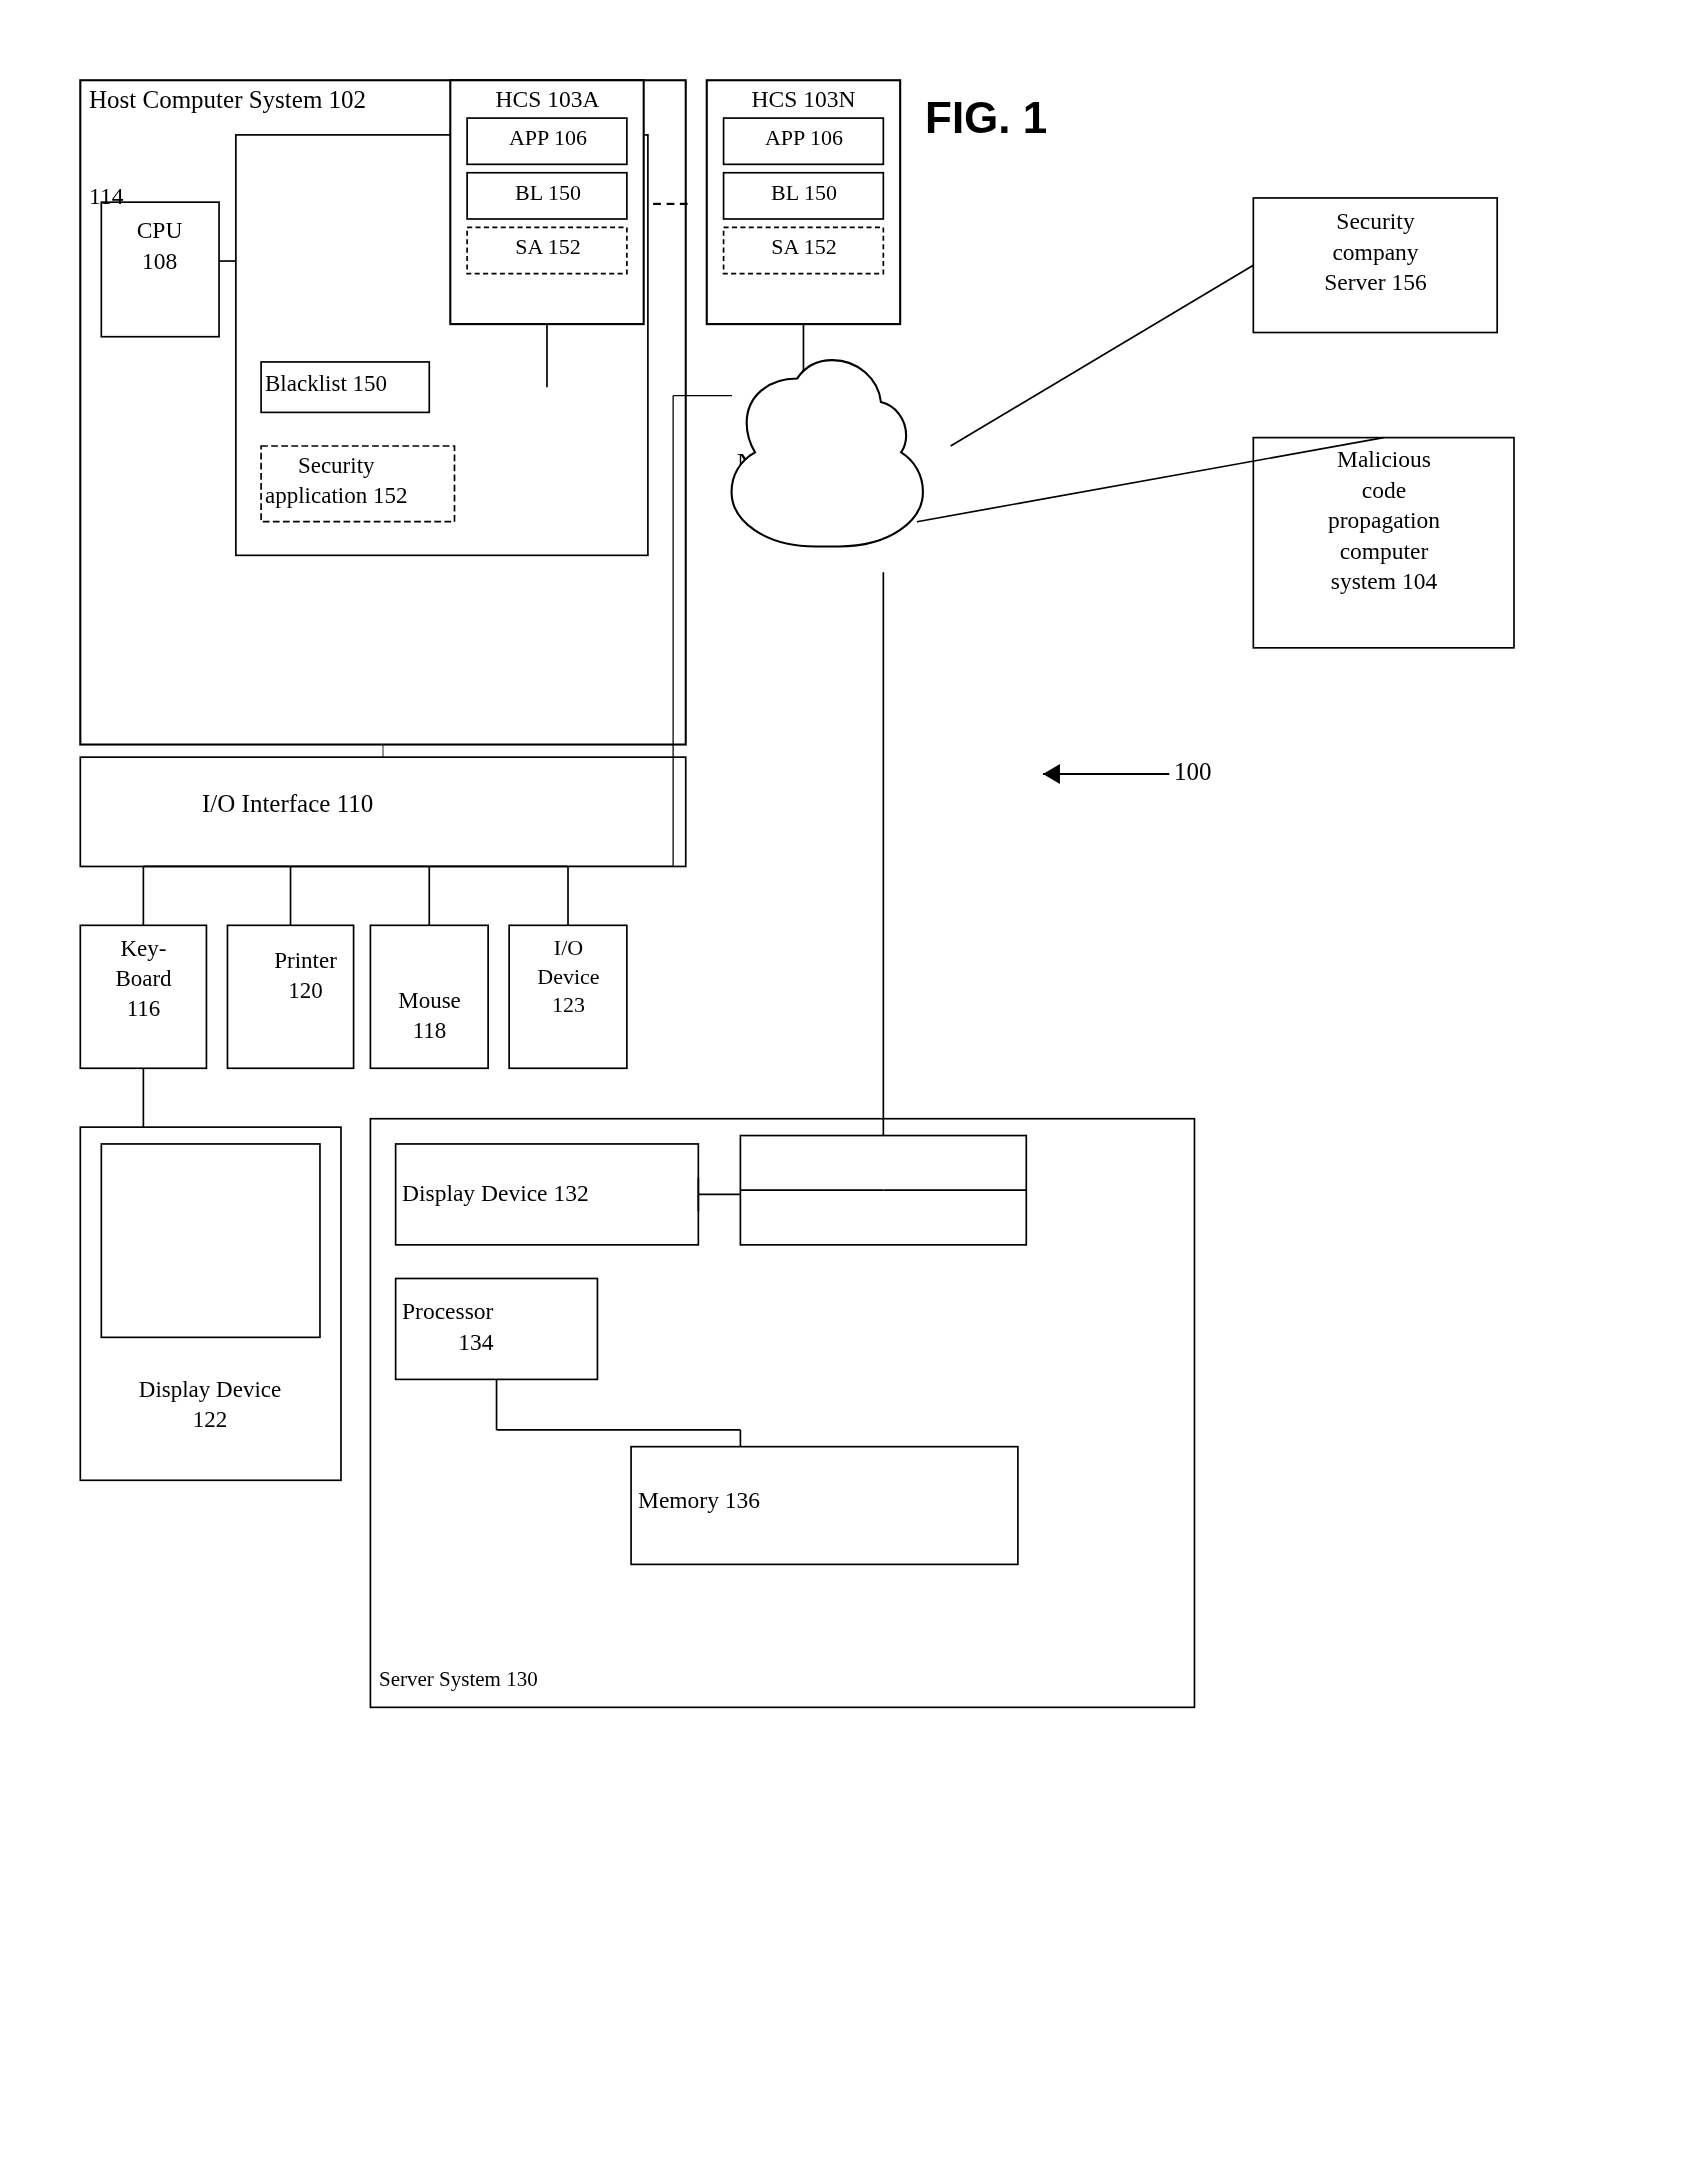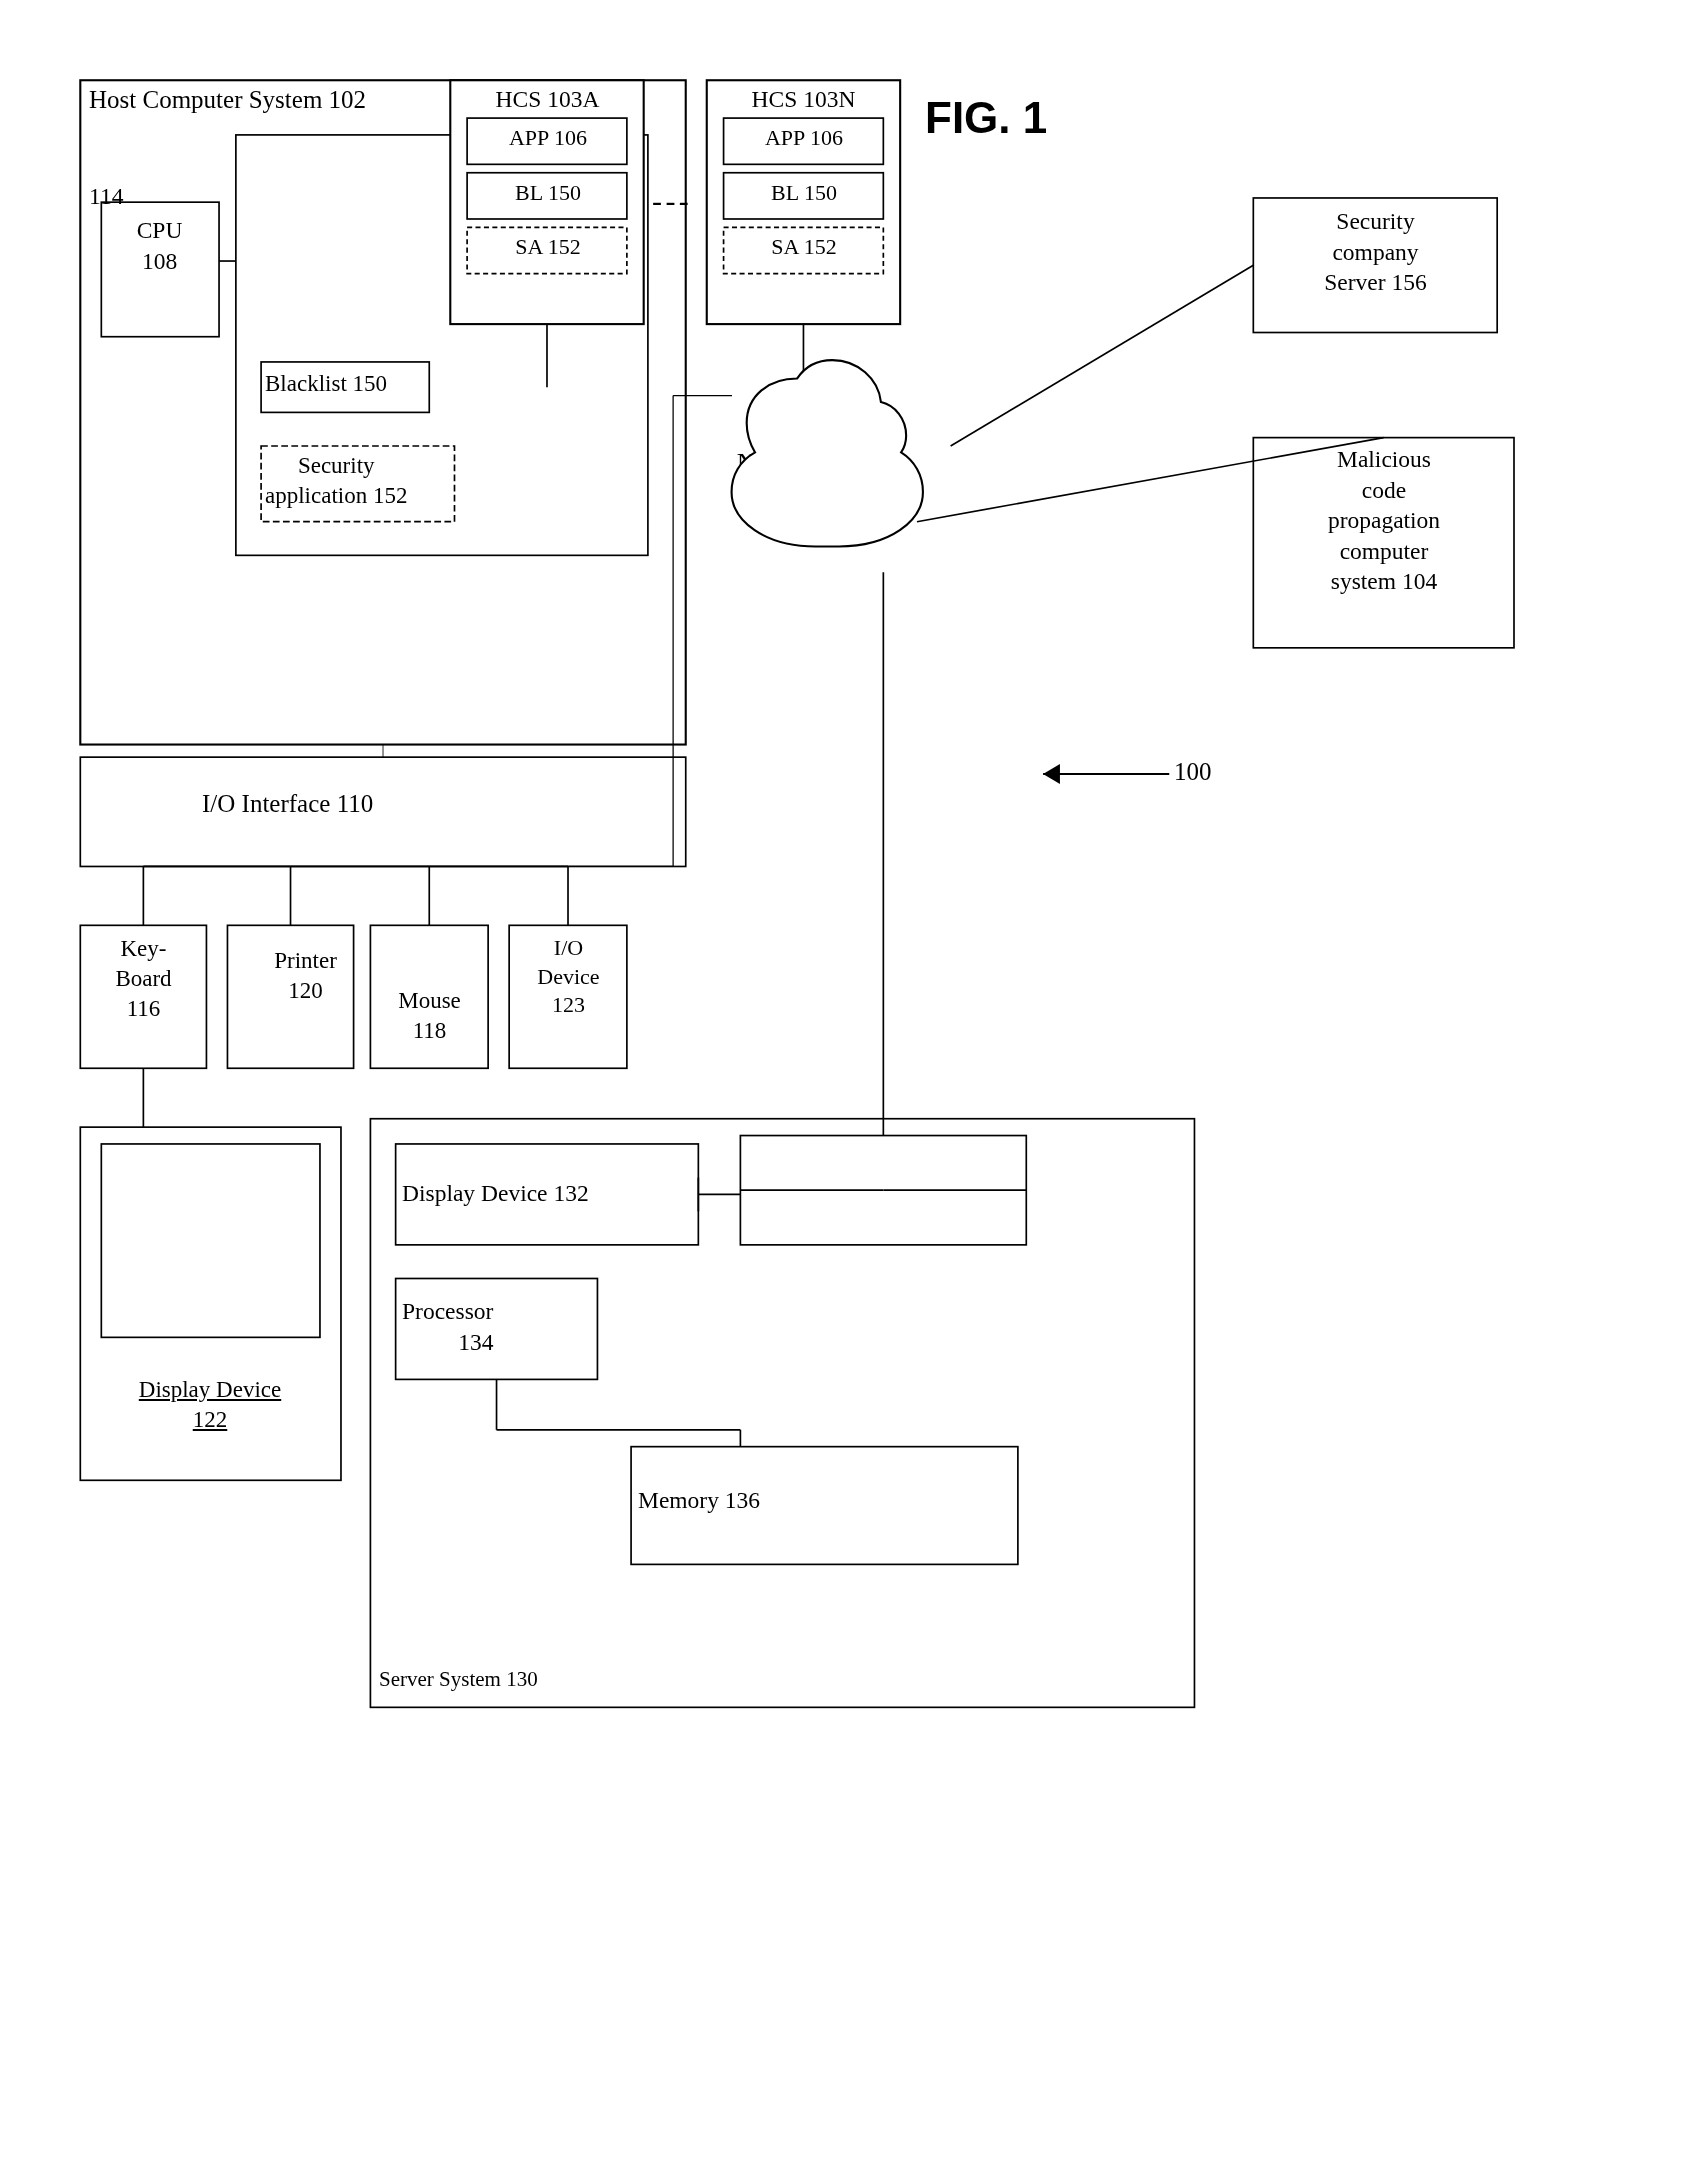--- a/index.html
+++ b/index.html
@@ -169,21 +169,21 @@
   <div class="label" style="position:absolute; top:912px; left:196px; font-size:23px; text-align:center; width:121px; white-space:pre-line;margin-left:15px;">Printer
 120</div>
 
   <div class="label" style="position:absolute; top:912px; left:339px; font-size:23px; text-align:center; width:113px; white-space:pre-line;margin-top:40px;">Mouse
 118</div>
 
   <div class="label" style="position:absolute; top:900px; left:478px; font-size:22px; text-align:center; width:113px; white-space:pre-line;">I/O
 Device
 123</div>
 
-  <div class="label" style="position:absolute; top:1341px; left:50px; font-size:23px; text-align:center; width:252px; white-space:pre-line;text-decoration:underline;">Display Device
+  <div class="label" style="position:absolute; top:1341px; left:50px; font-size:23px; text-align:center; width:252px; white-space:pre-line;">Display Device
 122</div>
 
   <div class="label" style="position:absolute; top:1632px; left:345px; font-size:21px;">Server System 130</div>
 
   <div class="label" style="position:absolute; top:1144px; left:368px; font-size:23.5px;">Display Device 132</div>
 
   <div class="label" style="position:absolute; top:1262px; left:368px; font-size:23.5px; white-space:pre-line;text-align:right;">Processor
 134</div>
 
 

